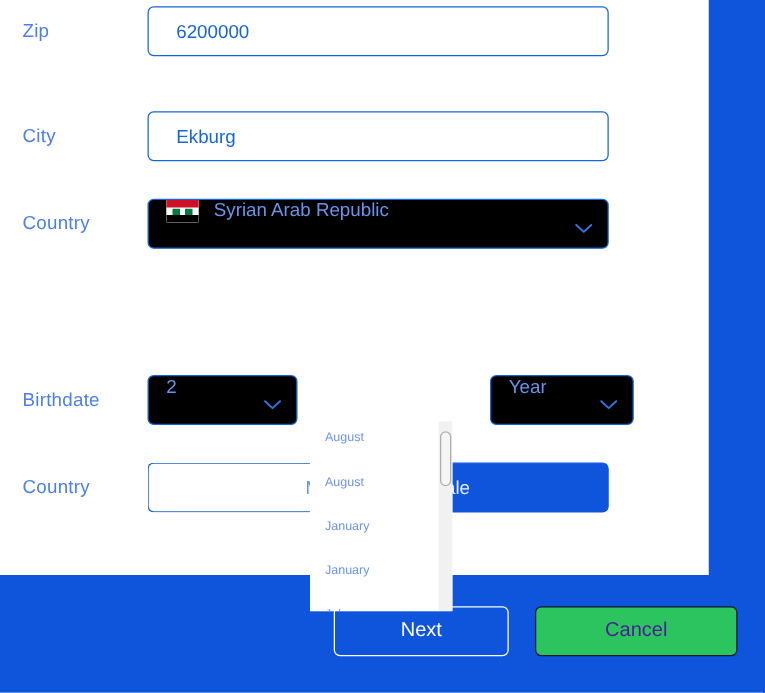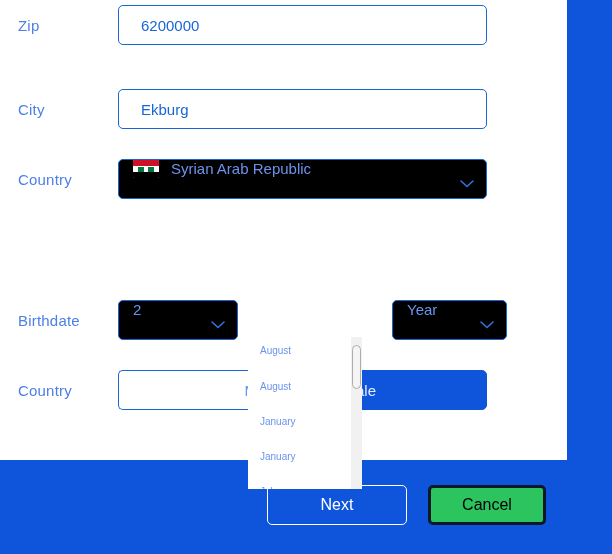--- a/index.html
+++ b/index.html
@@ -263,24 +263,24 @@
   }
   #next-button {
     left: 267px;
     width: 140px;
     background: #0F55DC;
     border: 1px solid #ffffff;
     color: #ffffff;
   }
   #cancel-button {
     left: 428px;
-    width: 118px;
+    width: 162px;
     background: #2BC45F;
-    border: 3px solid #0f172a;
-    color: #000000;
+    border: 1px solid #0f172a;
+    color: #4c1d95;
   }
 </style>
 </head>
 <body>
 
 <div id="page">
 
   <div id="form-card">
 
     <div class="form-row" style="top:5px;">

